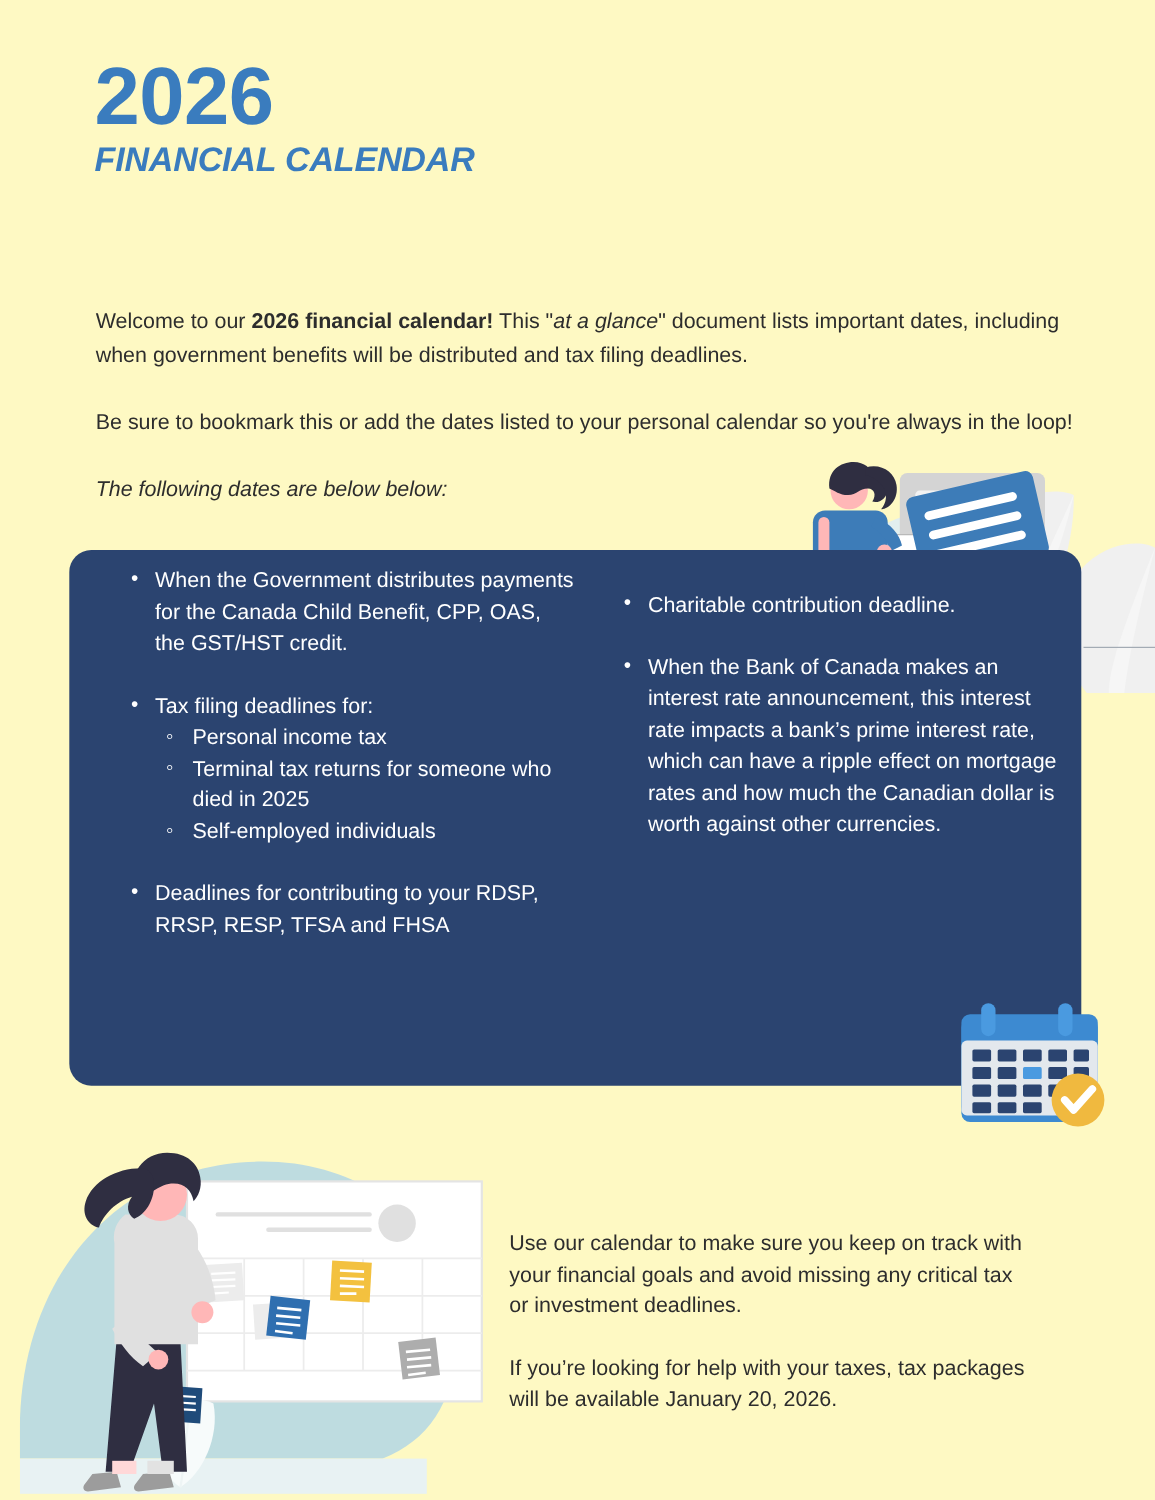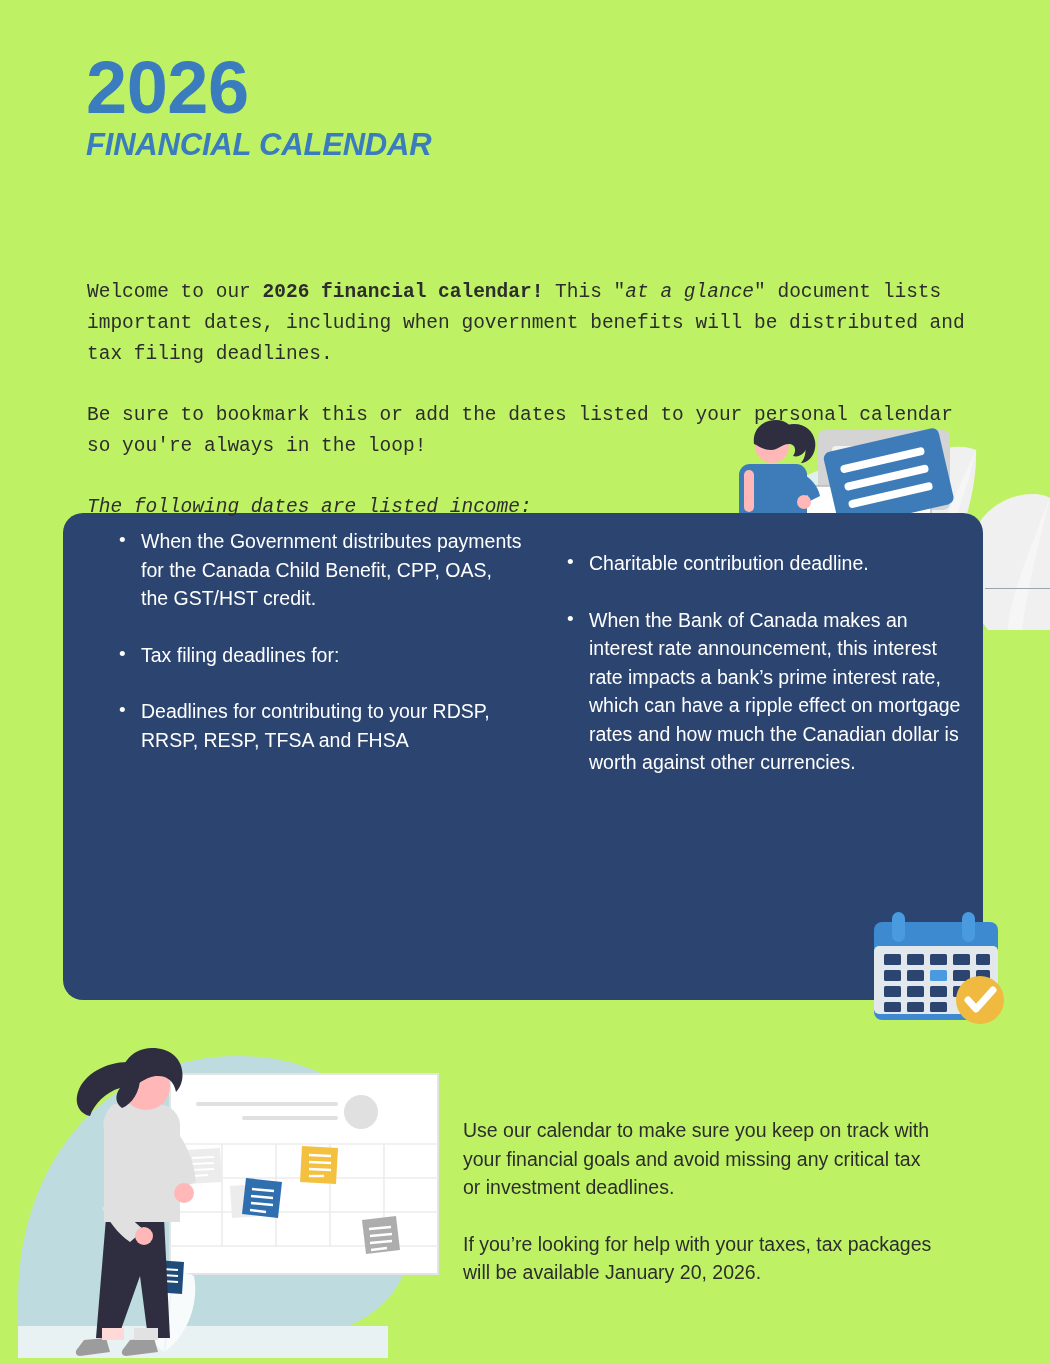--- a/index.html
+++ b/index.html
@@ -10,21 +10,21 @@
   }
   body {
     font-family: "Liberation Sans", sans-serif;
     -webkit-font-smoothing: antialiased;
   }
   #page {
     position: relative;
     width: 1050px;
     height: 1364px;
     overflow: hidden;
-    background: #bef264;
+    background: #fef9c3;
   }
 
   
   .title-block {
     position: absolute;
     left: 86px;
     top: 52px;
     width: 800px;
   }
   .title-year {
@@ -47,21 +47,21 @@
   
   .intro {
     position: absolute;
     left: 87px;
     top: 277px;
     width: 890px;
     font-size: 19.5px;
     line-height: 31px;
     color: #2d2d2d;
   }
-  .intro p { margin: 0 0 30px 0; font-family: Liberation Mono, monospace; }
+  .intro p { margin: 0 0 30px 0; }
   .intro p:last-child { margin-bottom: 0; }
   .intro b { font-weight: 700; }
   .intro i { font-style: italic; }
   .intro .lead-in { font-style: italic; }
 
   
   .leaves-top {
     position: absolute;
     left: 630px;
     top: 400px;
@@ -83,21 +83,21 @@
     left: 690px;
     top: 408px;
     width: 300px;
     height: 185px;
   }
 
   
   .navy-card {
     position: absolute;
     left: 63px;
-    top: 513px;
+    top: 500px;
     width: 920px;
     height: 487px;
     background: #2b4470;
     border-radius: 20px;
   }
   .card-cols {
     position: absolute;
     inset: 0;
     display: flex;
   }
@@ -234,20 +234,31 @@
 
   <div class="navy-card">
     <div class="card-cols">
       <div class="col col-left">
         <ul class="blist">
           <li>
             <span>When the Government distributes payments for the Canada Child Benefit, CPP, OAS, the GST/HST credit.</span>
           </li>
           <li>
             <span>Tax filing deadlines for:</span>
+            <ul class="sublist">
+              <li>
+                <span>Personal income tax</span>
+              </li>
+              <li>
+                <span>Terminal tax returns for someone who died in 2025</span>
+              </li>
+              <li>
+                <span>Self-employed individuals</span>
+              </li>
+            </ul>
           </li>
           <li>
             <span>Deadlines for contributing to your RDSP, RRSP, RESP, TFSA and FHSA</span>
           </li>
         </ul>
       </div>
       <div class="col col-right">
         <ul class="blist">
           <li>
             <span>Charitable contribution deadline.</span>
@@ -374,21 +385,21 @@
     <path d="M96 158 c8 12 20 24 30 32 l-14 12 c-12 -8 -22 -22 -28 -34 z" fill="#e0e0e0"></path>
     <circle cx="126" cy="196" r="9" fill="#ffb7b7"></circle>
     <circle cx="128" cy="46" r="24" fill="#ffb7b7"></circle>
     <path d="M104 50 c-6 -22 8 -42 30 -42 c18 0 28 10 30 22 c2 10 -2 18 -6 22 c-2 -10 -8 -16 -18 -16 c-14 0 -18 10 -36 14 z" fill="#2f2e41"></path>
     <path d="M110 22 c-22 0 -44 12 -50 30 c-4 12 2 22 12 24 c4 -12 16 -24 30 -28 c-6 8 -4 16 2 20 c10 -4 18 -16 18 -30 c0 -10 -4 -16 -12 -16 z" fill="#2f2e41"></path>
   </svg>
 
   <div class="intro">
     <p><span>Welcome to our </span><b>2026 financial calendar!</b><span> This "</span><i>at a glance</i><span>" document lists important dates, including when government benefits will be distributed and tax filing deadlines.</span></p>
     <p>Be sure to bookmark this or add the dates listed to your personal calendar so you're always in the loop!</p>
-    <p class="lead-in">The following dates are listed income:</p>
+    <p class="lead-in">The following dates are below below:</p>
   </div>
 
   <div class="outro">
     <p>Use our calendar to make sure you keep on track with your financial goals and avoid missing any critical tax or investment deadlines.</p>
     <p>If you’re looking for help with your taxes, tax packages will be available January 20,  2026.</p>
   </div>
 
 </div>
 
 </body></html>

